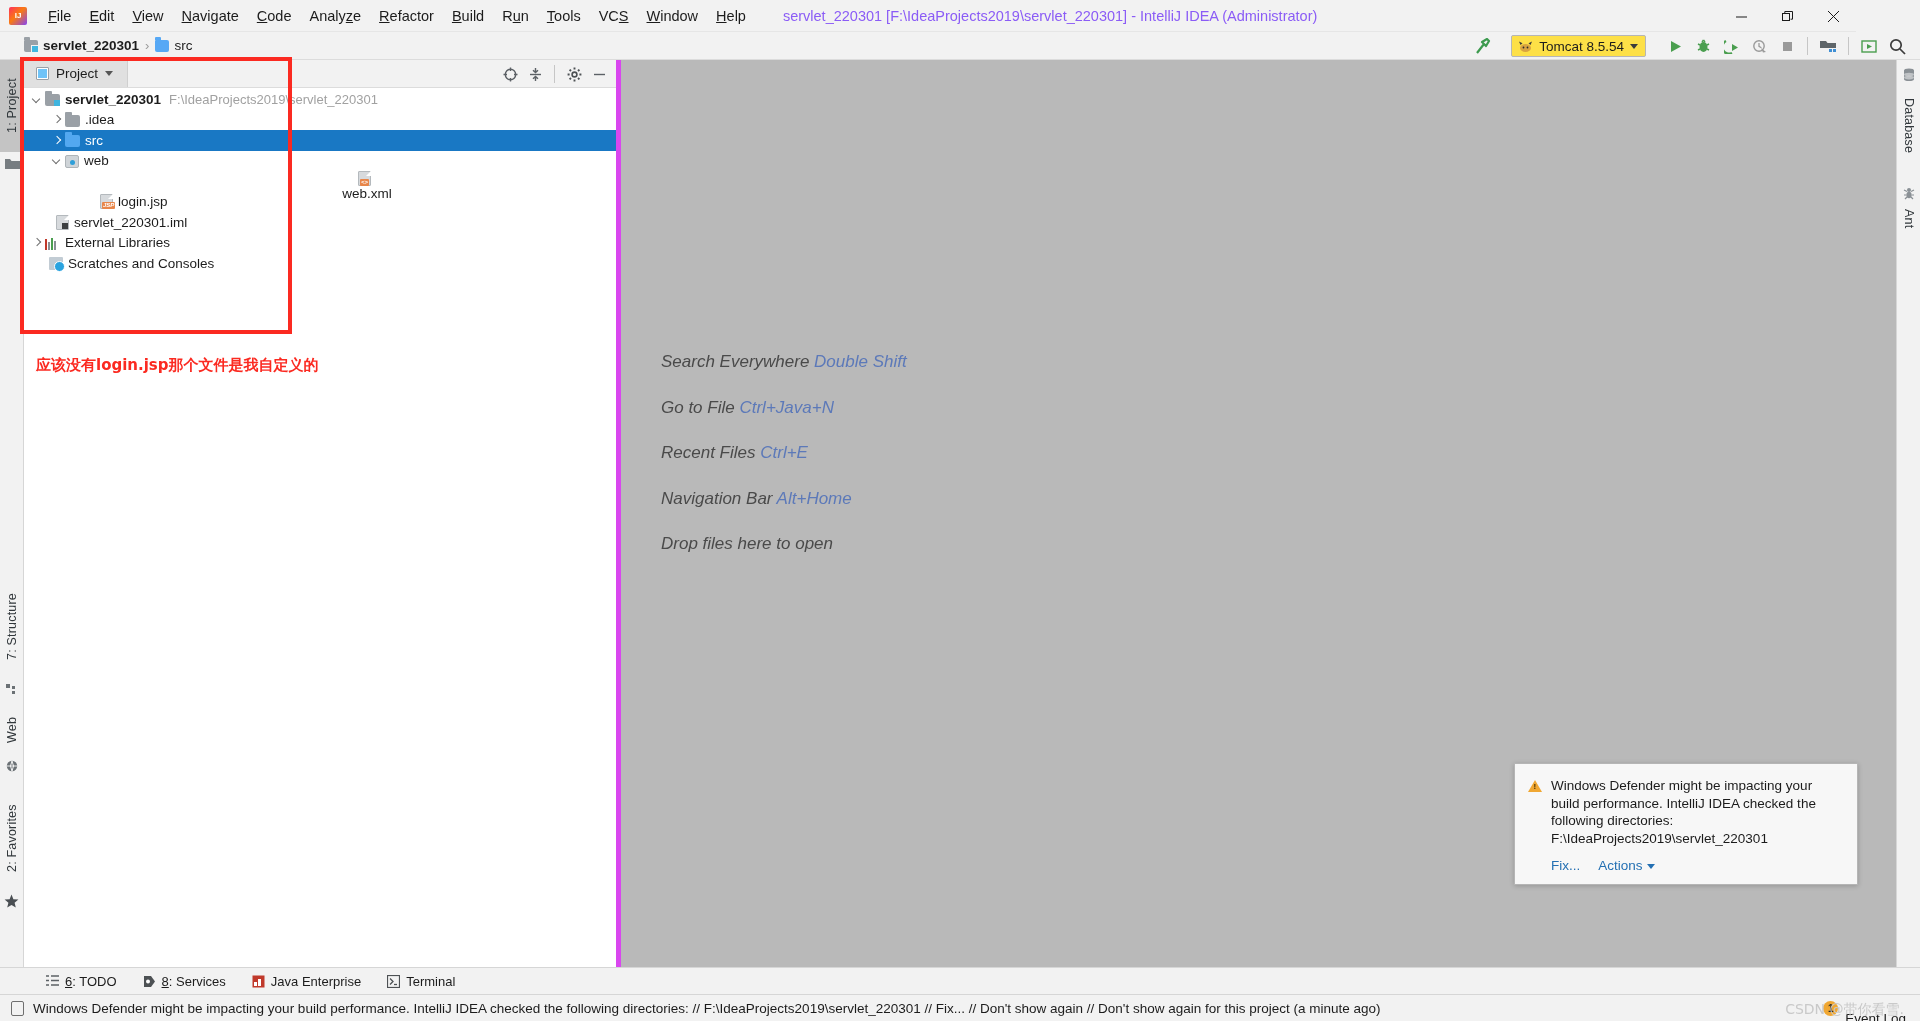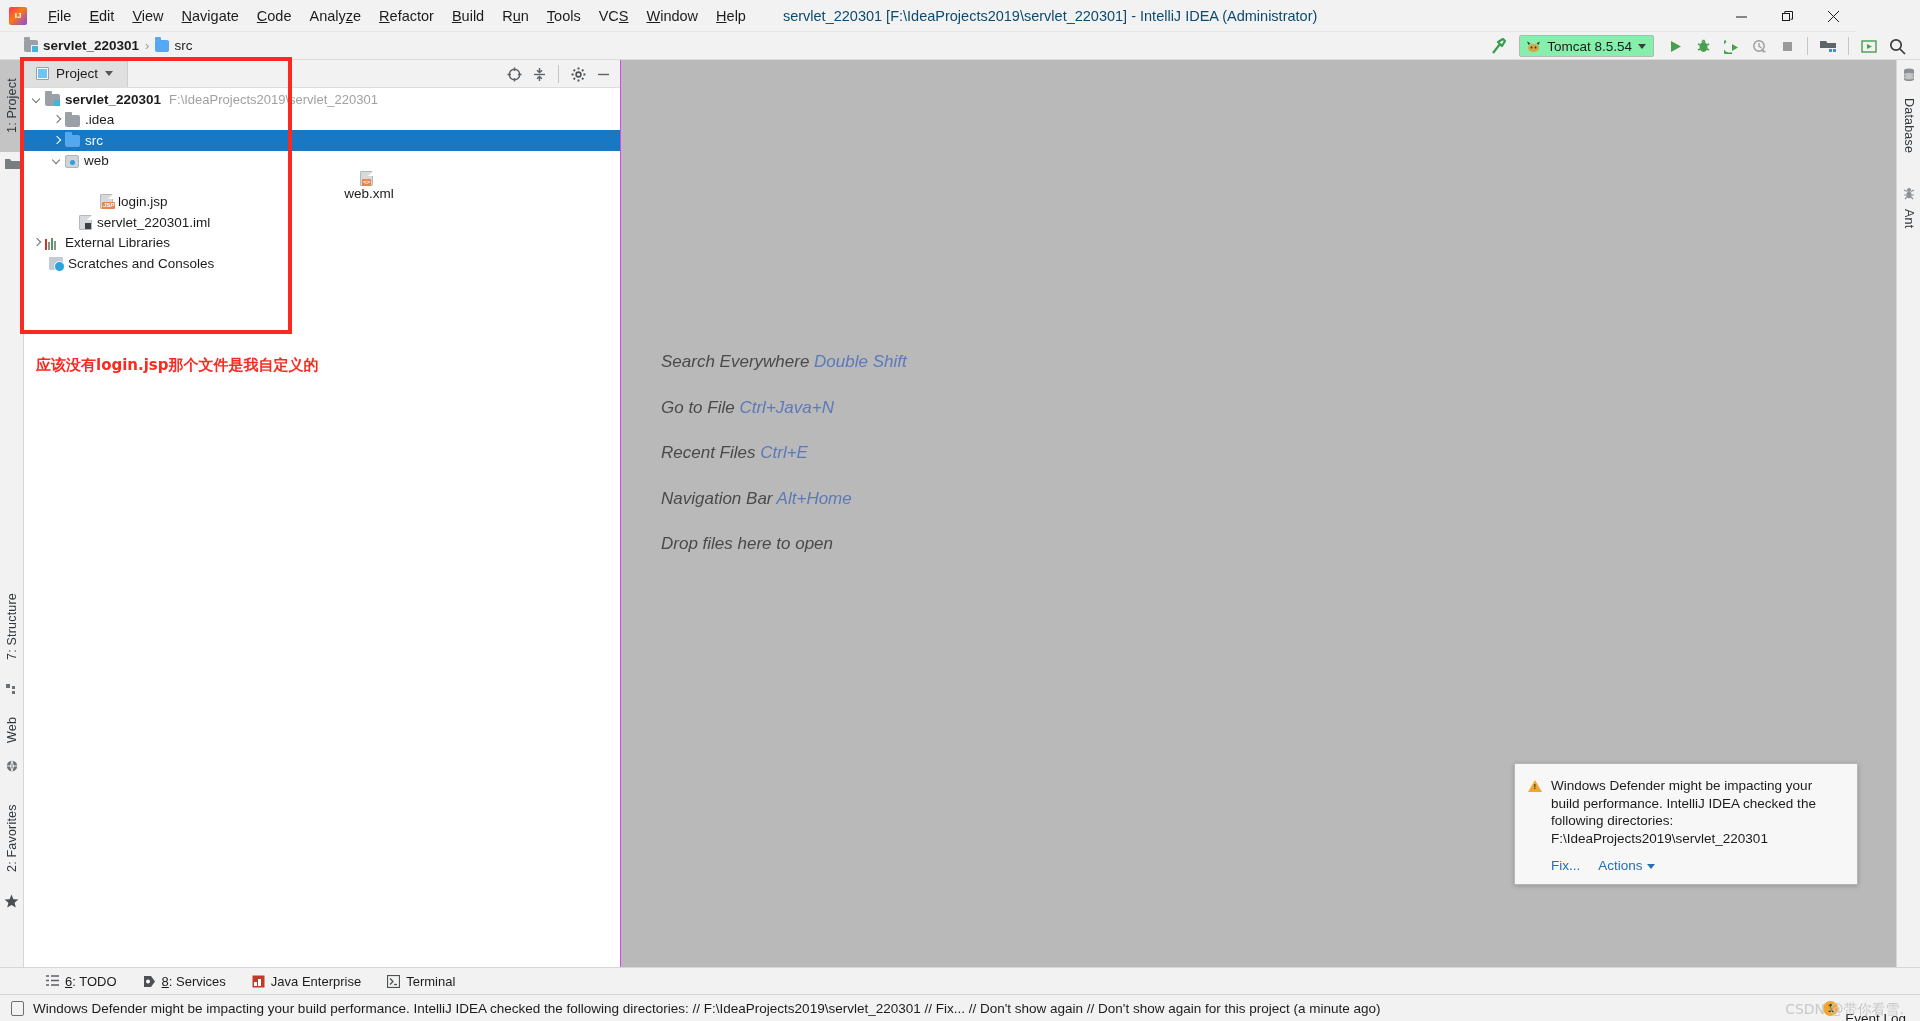--- a/index.html
+++ b/index.html
@@ -26,21 +26,21 @@
     content: "IJ"; position: absolute; left: 0; top: 0; right: 0; bottom: 0;
     color: #fff; font-size: 8px; font-weight: bold; line-height: 18px; text-align: center;
   }
   .menu { display: flex; align-items: center; }
   .menu-item {
     font-size: 14.5px; color: #1c1c1c; padding: 3px 9px; cursor: default;
     white-space: nowrap;
   }
   .menu-item u { text-decoration: underline; }
   .win-title {
-    font-size: 14.5px; color: #0c4a6e; margin-left: 28px; white-space: nowrap;
+    font-size: 14.5px; color: #8b5cf6; margin-left: 28px; white-space: nowrap;
   }
   .win-ctrls {
     position: absolute; right: 0; top: 0; height: 32px; display: flex;
   }
   .win-btn {
     width: 46px; height: 32px; display: flex; align-items: center; justify-content: center;
     color: #1b1b1b;
   }
 
   
@@ -70,22 +70,22 @@
 
   .toolbar-right {
     position: absolute; right: 10px; top: 0; height: 28px;
     display: flex; align-items: center; gap: 2px;
   }
   .tb-ic {
     width: 26px; height: 24px; display: flex; align-items: center; justify-content: center;
   }
   .runcfg {
     display: flex; align-items: center; gap: 6px; height: 22px;
-    border: 1px solid #b6b6b6; background: #86efac; border-radius: 2px;
-    padding: 0 7px 0 6px; margin: 0 6px; font-size: 13.5px; color: #1c1c1c;
+    border: 1px solid #b6b6b6; background: #fde047; border-radius: 2px;
+    padding: 0 7px 0 6px; margin: 0 14px; font-size: 13.5px; color: #1c1c1c;
   }
   .tb-sep { width: 1px; height: 18px; background: #c6c6c6; margin: 0 5px; }
 
   
   .lstrip {
     position: absolute; left: 0; top: 60px; width: 24px; bottom: 54px;
     background: #f2f2f2; border-right: 1px solid #d6d6d6;
   }
   .vtab {
     position: absolute; left: 0; width: 24px;
@@ -98,21 +98,21 @@
   .vtab.flip { writing-mode: vertical-rl; transform: rotate(180deg); }
 
   .rstrip {
     position: absolute; right: 0; top: 60px; width: 24px; bottom: 54px;
     background: #f2f2f2; border-left: 1px solid #d6d6d6;
   }
 
   
   .project-panel {
     position: absolute; left: 24px; top: 60px; width: 597px; bottom: 54px;
-    background: #fff; border-right: 1px solid #d946ef;
+    background: #fff; border-right: 5px solid #d946ef;
     display: flex; flex-direction: column;
   }
   .pp-header {
     height: 28px; background: #f2f2f2; display: flex; align-items: center;
     border-bottom: 1px solid #dcdcdc; flex: none; position: relative;
   }
   .pp-tab {
     display: flex; align-items: center; gap: 7px; height: 27px;
     padding: 0 14px 0 12px; background: #e0e0e0; font-size: 13.5px; color: #1c1c1c;
     border-right: 1px solid #cfcfcf;
@@ -549,21 +549,21 @@
       </div>
 
 
       <div class="trow" style="padding-left:76px;">
         <span class="ic ic-file">
             <i class="ic-badge">JSP</i>
           </span>
         <span class="tname">login.jsp</span>
       </div>
 
-      <div class="trow" style="padding-left:55px;">
+      <div class="trow" style="padding-left:32px;">
         <span class="ic ic-file ic-iml"></span>
         <span class="tname">servlet_220301.iml</span>
       </div>
 
       <div class="trow" style="padding-left:6px;">
         <span class="arw r"></span>
         <span class="ic ic-lib">
           <i style="height:11px;background:#c0392b;"></i>
             <i style="height:8px;background:#8a9095;"></i>
             <i style="height:12px;background:#4a9e4f;"></i>

